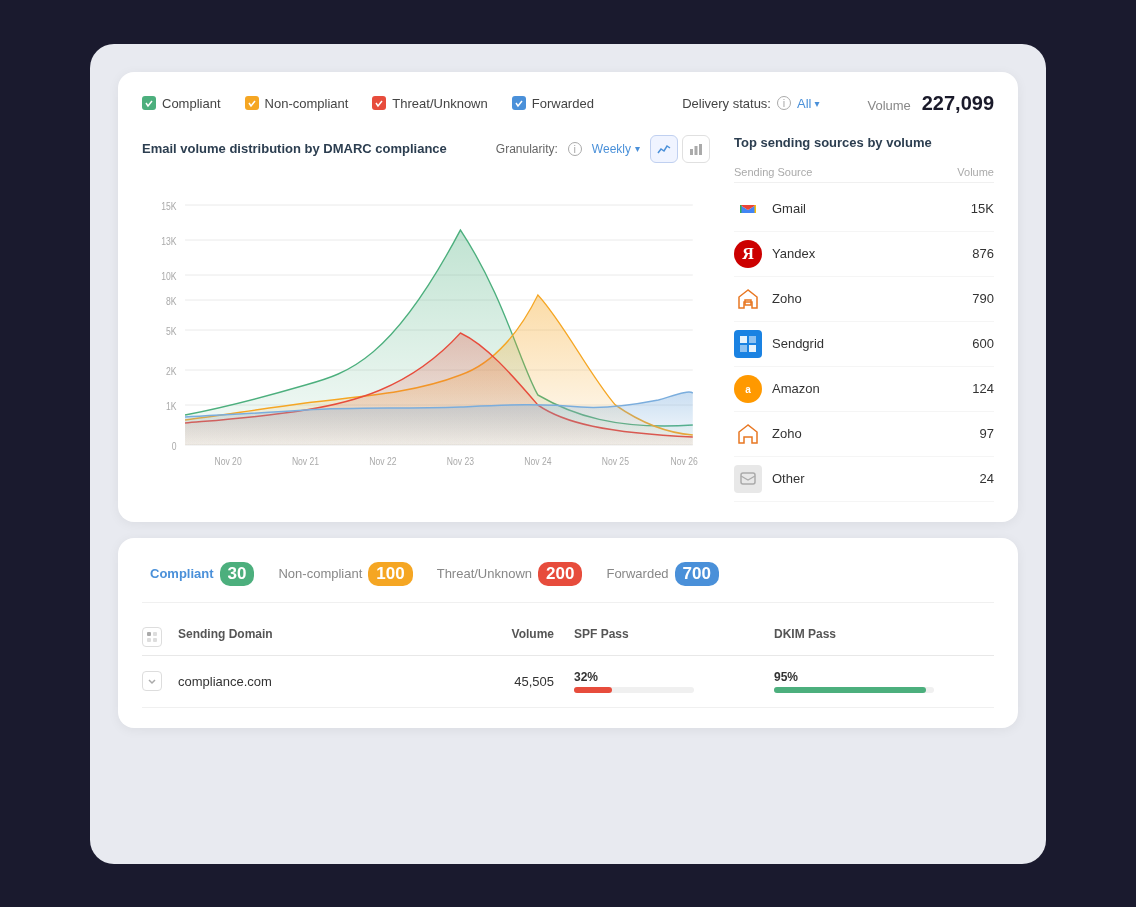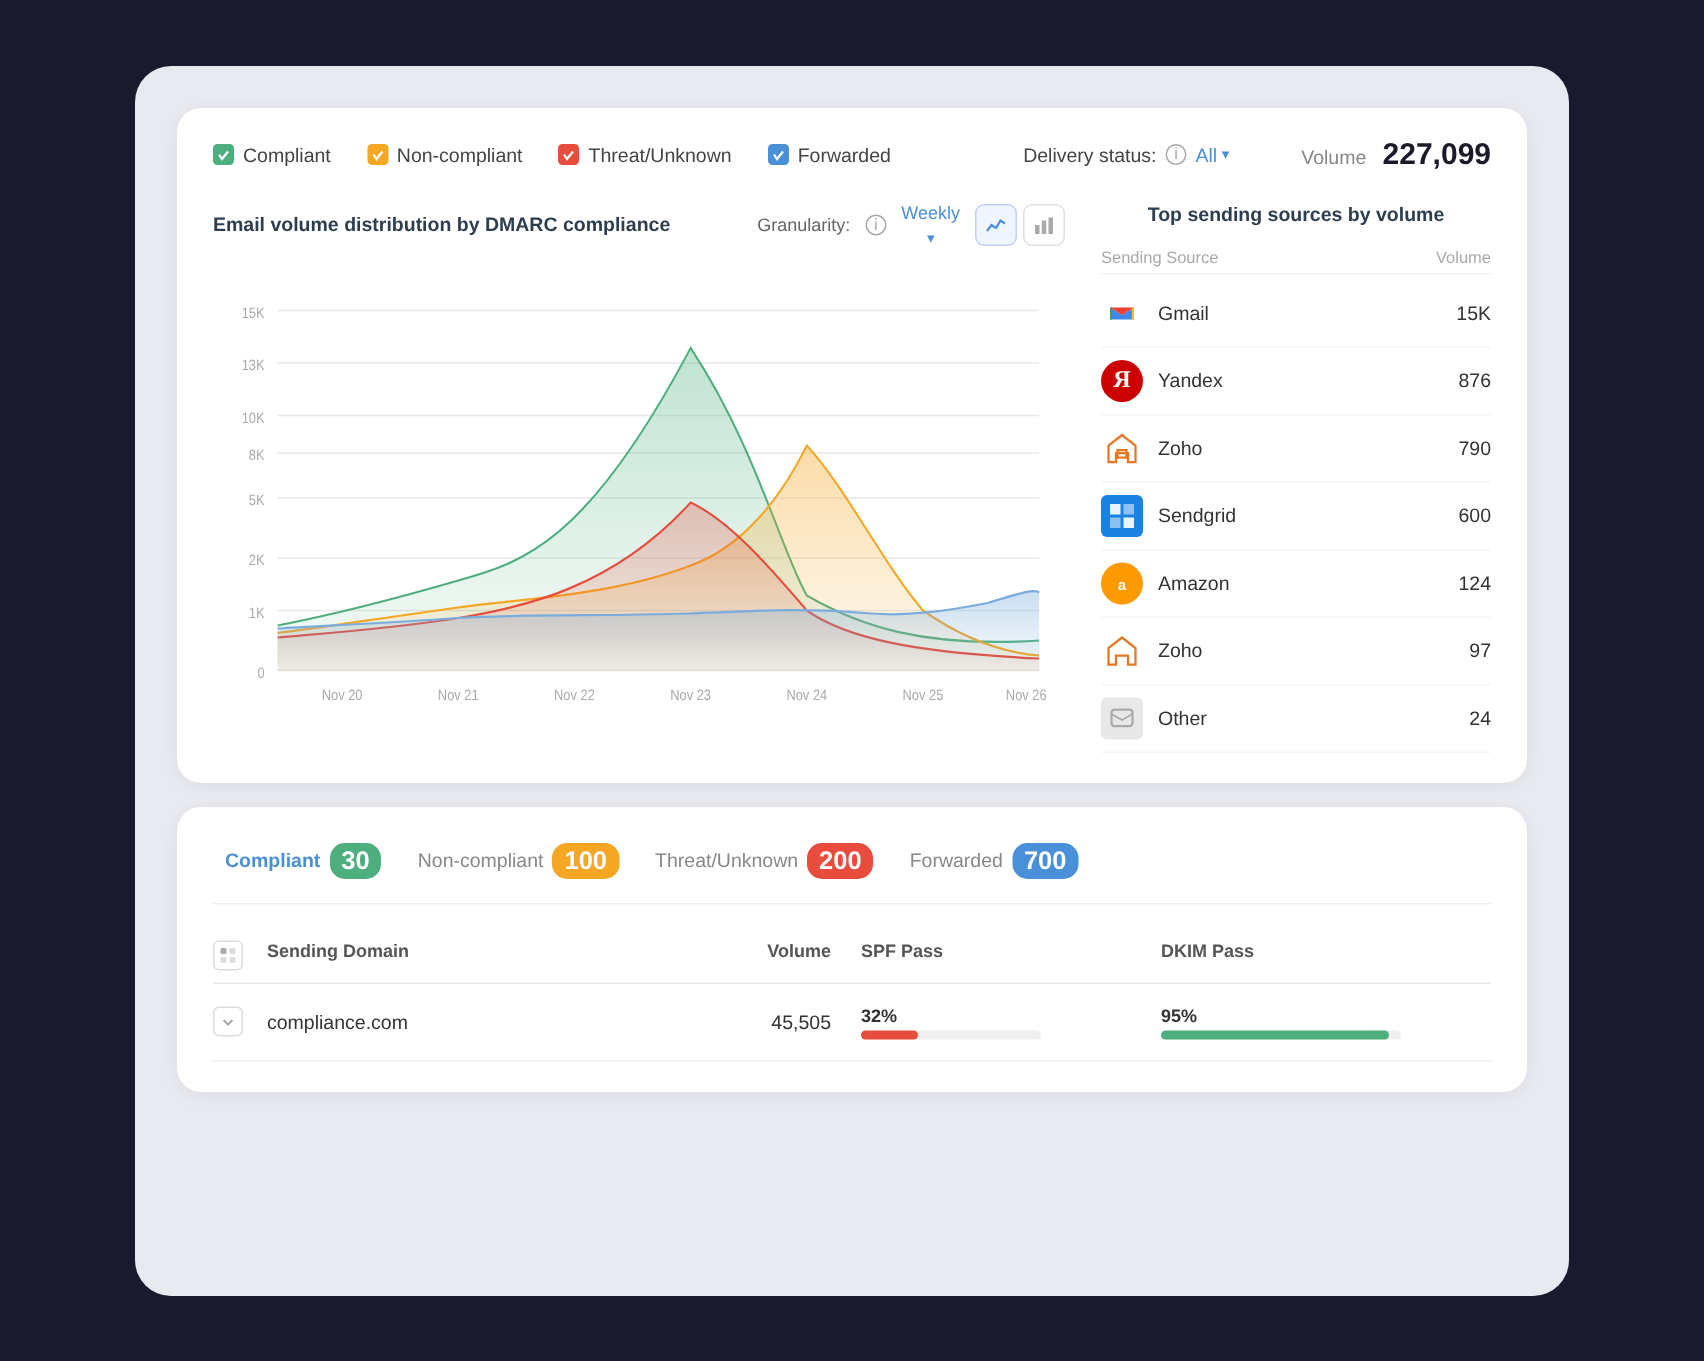--- a/index.html
+++ b/index.html
@@ -124,21 +124,20 @@
       font-size: 12px;
       color: #666;
     }
     .granularity-select {
       display: flex;
       align-items: center;
       gap: 4px;
       color: #4a90d9;
       font-weight: 500;
       cursor: pointer;
-      flex-direction: column;
     }
     .chart-type-btns {
       display: flex;
       gap: 4px;
     }
     .chart-type-btn {
       width: 28px;
       height: 28px;
       border: 1px solid #e0e0e0;
       border-radius: 6px;
@@ -159,21 +158,20 @@
     
     .sources-panel {
       width: 260px;
       flex-shrink: 0;
     }
     .sources-title {
       font-size: 13px;
       font-weight: 600;
       color: #2c3e50;
       margin-bottom: 12px;
-      text-align: center;
     }
     .sources-header {
       display: flex;
       justify-content: space-between;
       font-size: 11px;
       color: #aaa;
       padding: 4px 0;
       border-bottom: 1px solid #f0f0f0;
       margin-bottom: 4px;
     }

